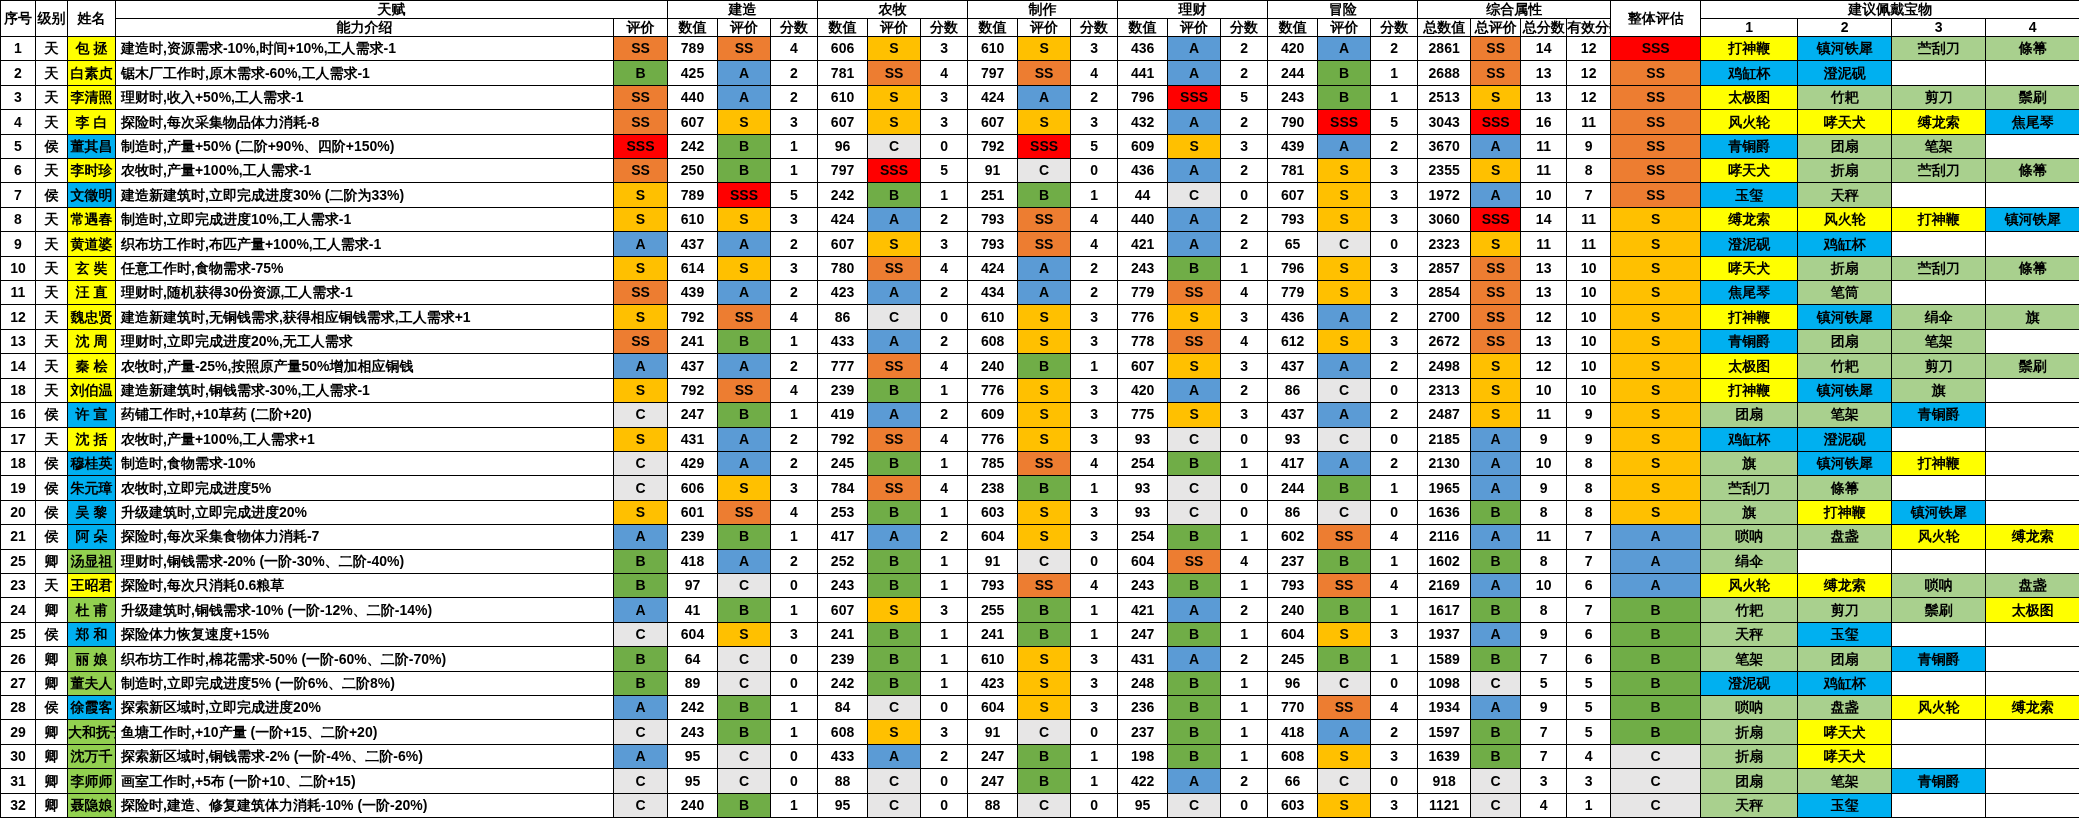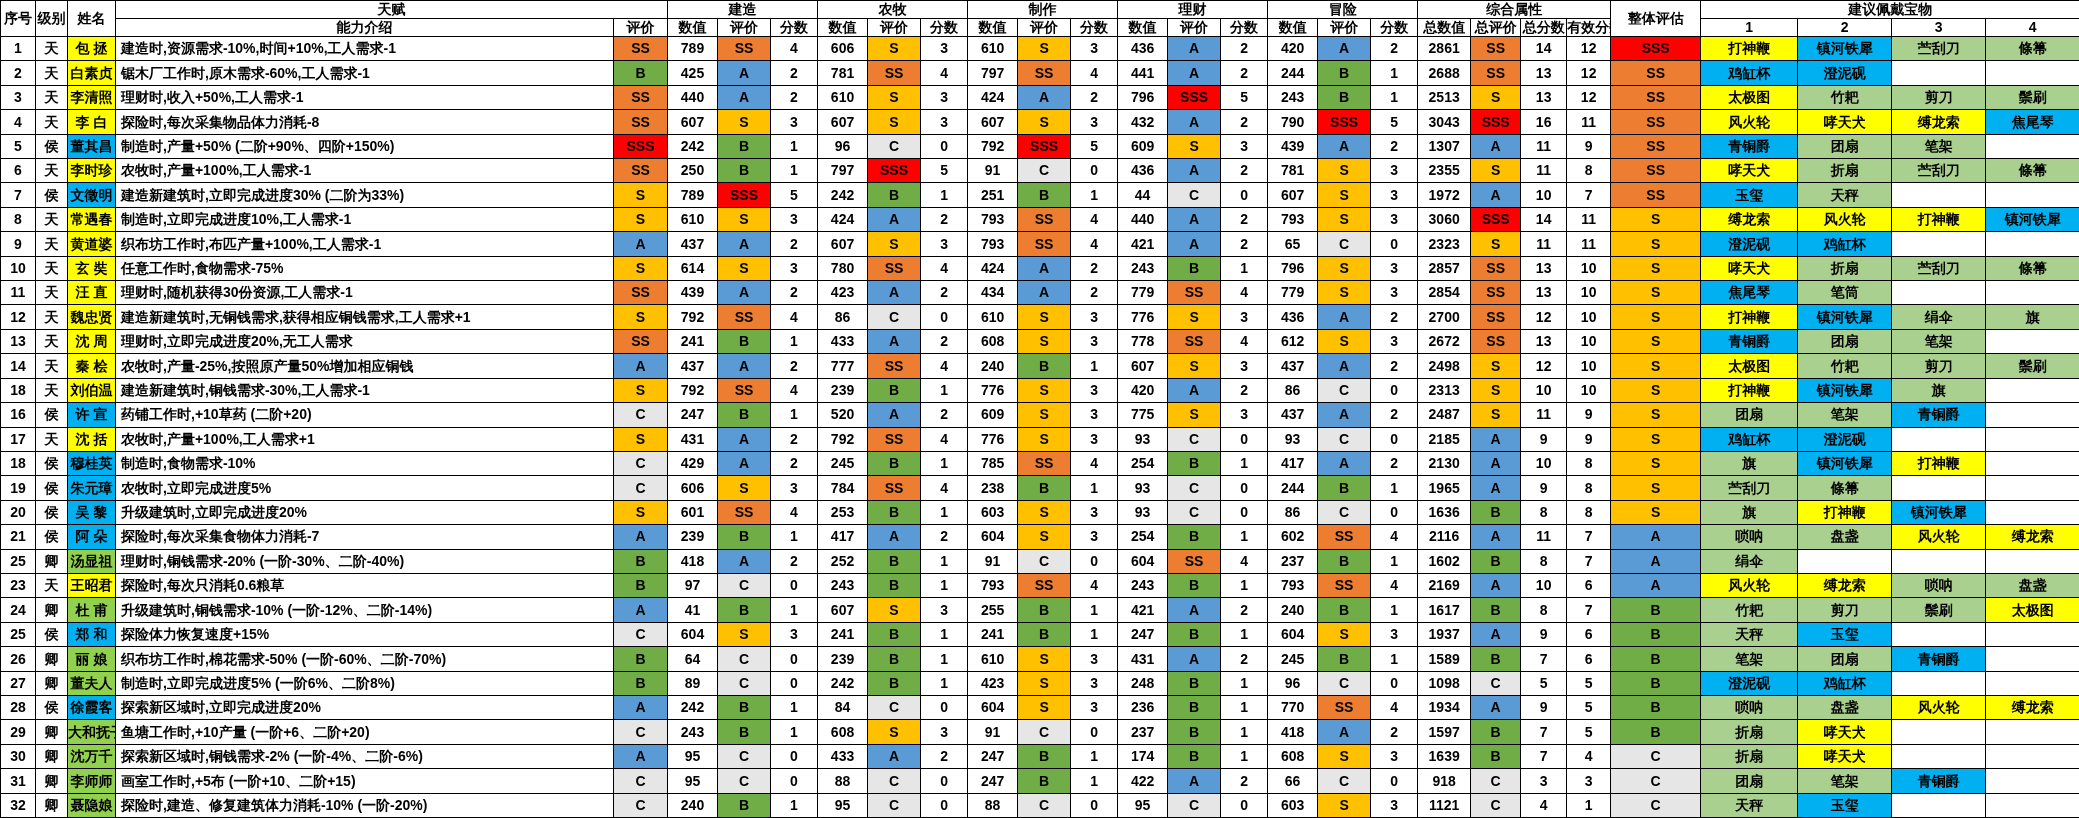--- a/index.html
+++ b/index.html
@@ -232,21 +232,21 @@
         <td class="num">0</td>
         <td class="num">792</td>
         <td class="chip" style="background: rgb(255, 0, 0);">SSS</td>
         <td class="num">5</td>
         <td class="num">609</td>
         <td class="chip" style="background: rgb(255, 192, 0);">S</td>
         <td class="num">3</td>
         <td class="num">439</td>
         <td class="chip" style="background: rgb(91, 155, 213);">A</td>
         <td class="num">2</td>
-        <td class="num">1307</td>
+        <td class="num">3670</td>
         <td class="chip" style="background: rgb(91, 155, 213);">A</td>
         <td class="num">11</td>
         <td class="num">9</td>
         <td class="chip" style="background: rgb(237, 125, 49);">SS</td>
         <td class="treasure" style="background: rgb(0, 176, 240);">青铜爵</td>
         <td class="treasure" style="background: rgb(169, 208, 142);">团扇</td>
         <td class="treasure" style="background: rgb(169, 208, 142);">笔架</td>
         <td class="treasure"></td>
       </tr>
       <tr>
@@ -561,21 +561,21 @@
       </tr>
       <tr>
         <td class="num">16</td>
         <td class="num">侯</td>
         <td class="name" style="background: rgb(0, 176, 240);">许 宣</td>
         <td class="ability">药铺工作时,+10草药 (二阶+20)</td>
         <td class="chip" style="background: rgb(231, 230, 230);">C</td>
         <td class="num">247</td>
         <td class="chip" style="background: rgb(112, 173, 71);">B</td>
         <td class="num">1</td>
-        <td class="num">520</td>
+        <td class="num">419</td>
         <td class="chip" style="background: rgb(91, 155, 213);">A</td>
         <td class="num">2</td>
         <td class="num">609</td>
         <td class="chip" style="background: rgb(255, 192, 0);">S</td>
         <td class="num">3</td>
         <td class="num">775</td>
         <td class="chip" style="background: rgb(255, 192, 0);">S</td>
         <td class="num">3</td>
         <td class="num">437</td>
         <td class="chip" style="background: rgb(91, 155, 213);">A</td>
@@ -959,21 +959,21 @@
         <td class="chip" style="background: rgb(112, 173, 71);">B</td>
         <td class="treasure" style="background: rgb(169, 208, 142);">唢呐</td>
         <td class="treasure" style="background: rgb(169, 208, 142);">盘盏</td>
         <td class="treasure" style="background: rgb(255, 255, 0);">风火轮</td>
         <td class="treasure" style="background: rgb(255, 255, 0);">缚龙索</td>
       </tr>
       <tr>
         <td class="num">29</td>
         <td class="num">卿</td>
         <td class="name" style="background: rgb(146, 208, 80);">大和抚子</td>
-        <td class="ability">鱼塘工作时,+10产量 (一阶+6、二阶+20)</td>
+        <td class="ability">鱼塘工作时,+10产量 (一阶+15、二阶+20)</td>
         <td class="chip" style="background: rgb(231, 230, 230);">C</td>
         <td class="num">243</td>
         <td class="chip" style="background: rgb(112, 173, 71);">B</td>
         <td class="num">1</td>
         <td class="num">608</td>
         <td class="chip" style="background: rgb(255, 192, 0);">S</td>
         <td class="num">3</td>
         <td class="num">91</td>
         <td class="chip" style="background: rgb(231, 230, 230);">C</td>
         <td class="num">0</td>
@@ -1001,21 +1001,21 @@
         <td class="chip" style="background: rgb(91, 155, 213);">A</td>
         <td class="num">95</td>
         <td class="chip" style="background: rgb(231, 230, 230);">C</td>
         <td class="num">0</td>
         <td class="num">433</td>
         <td class="chip" style="background: rgb(91, 155, 213);">A</td>
         <td class="num">2</td>
         <td class="num">247</td>
         <td class="chip" style="background: rgb(112, 173, 71);">B</td>
         <td class="num">1</td>
-        <td class="num">174</td>
+        <td class="num">198</td>
         <td class="chip" style="background: rgb(112, 173, 71);">B</td>
         <td class="num">1</td>
         <td class="num">608</td>
         <td class="chip" style="background: rgb(255, 192, 0);">S</td>
         <td class="num">3</td>
         <td class="num">1639</td>
         <td class="chip" style="background: rgb(112, 173, 71);">B</td>
         <td class="num">7</td>
         <td class="num">4</td>
         <td class="chip" style="background: rgb(231, 230, 230);">C</td>

